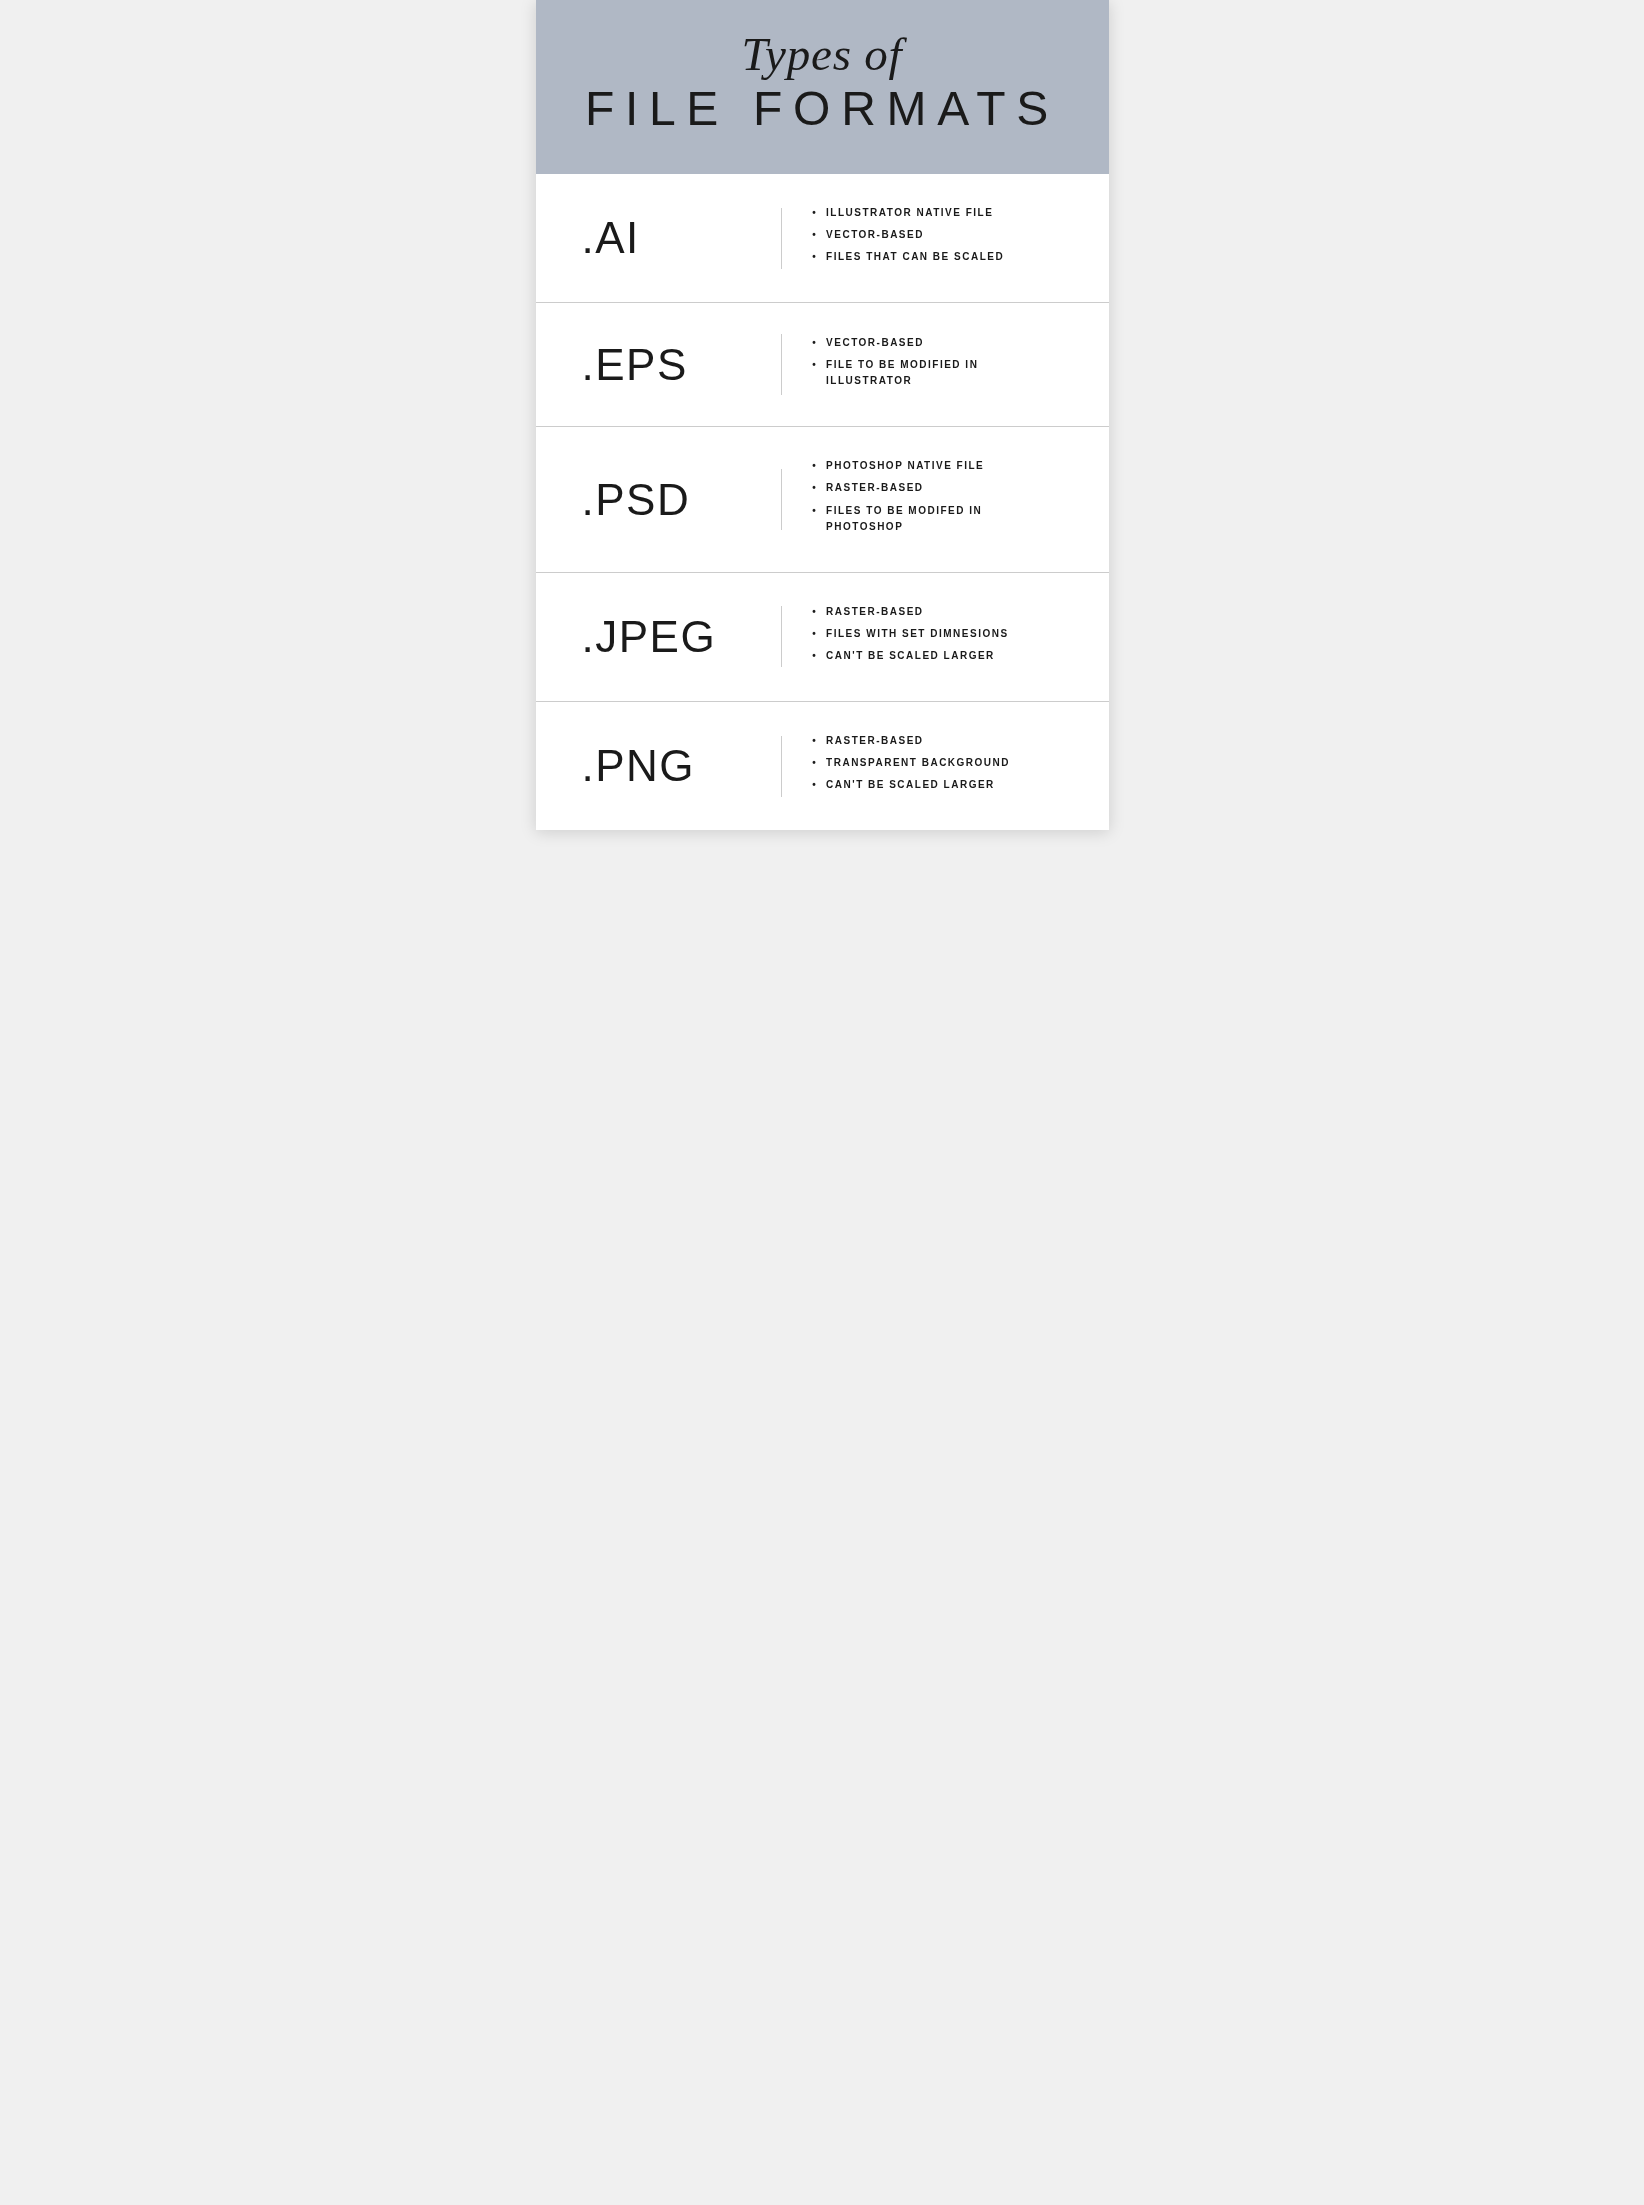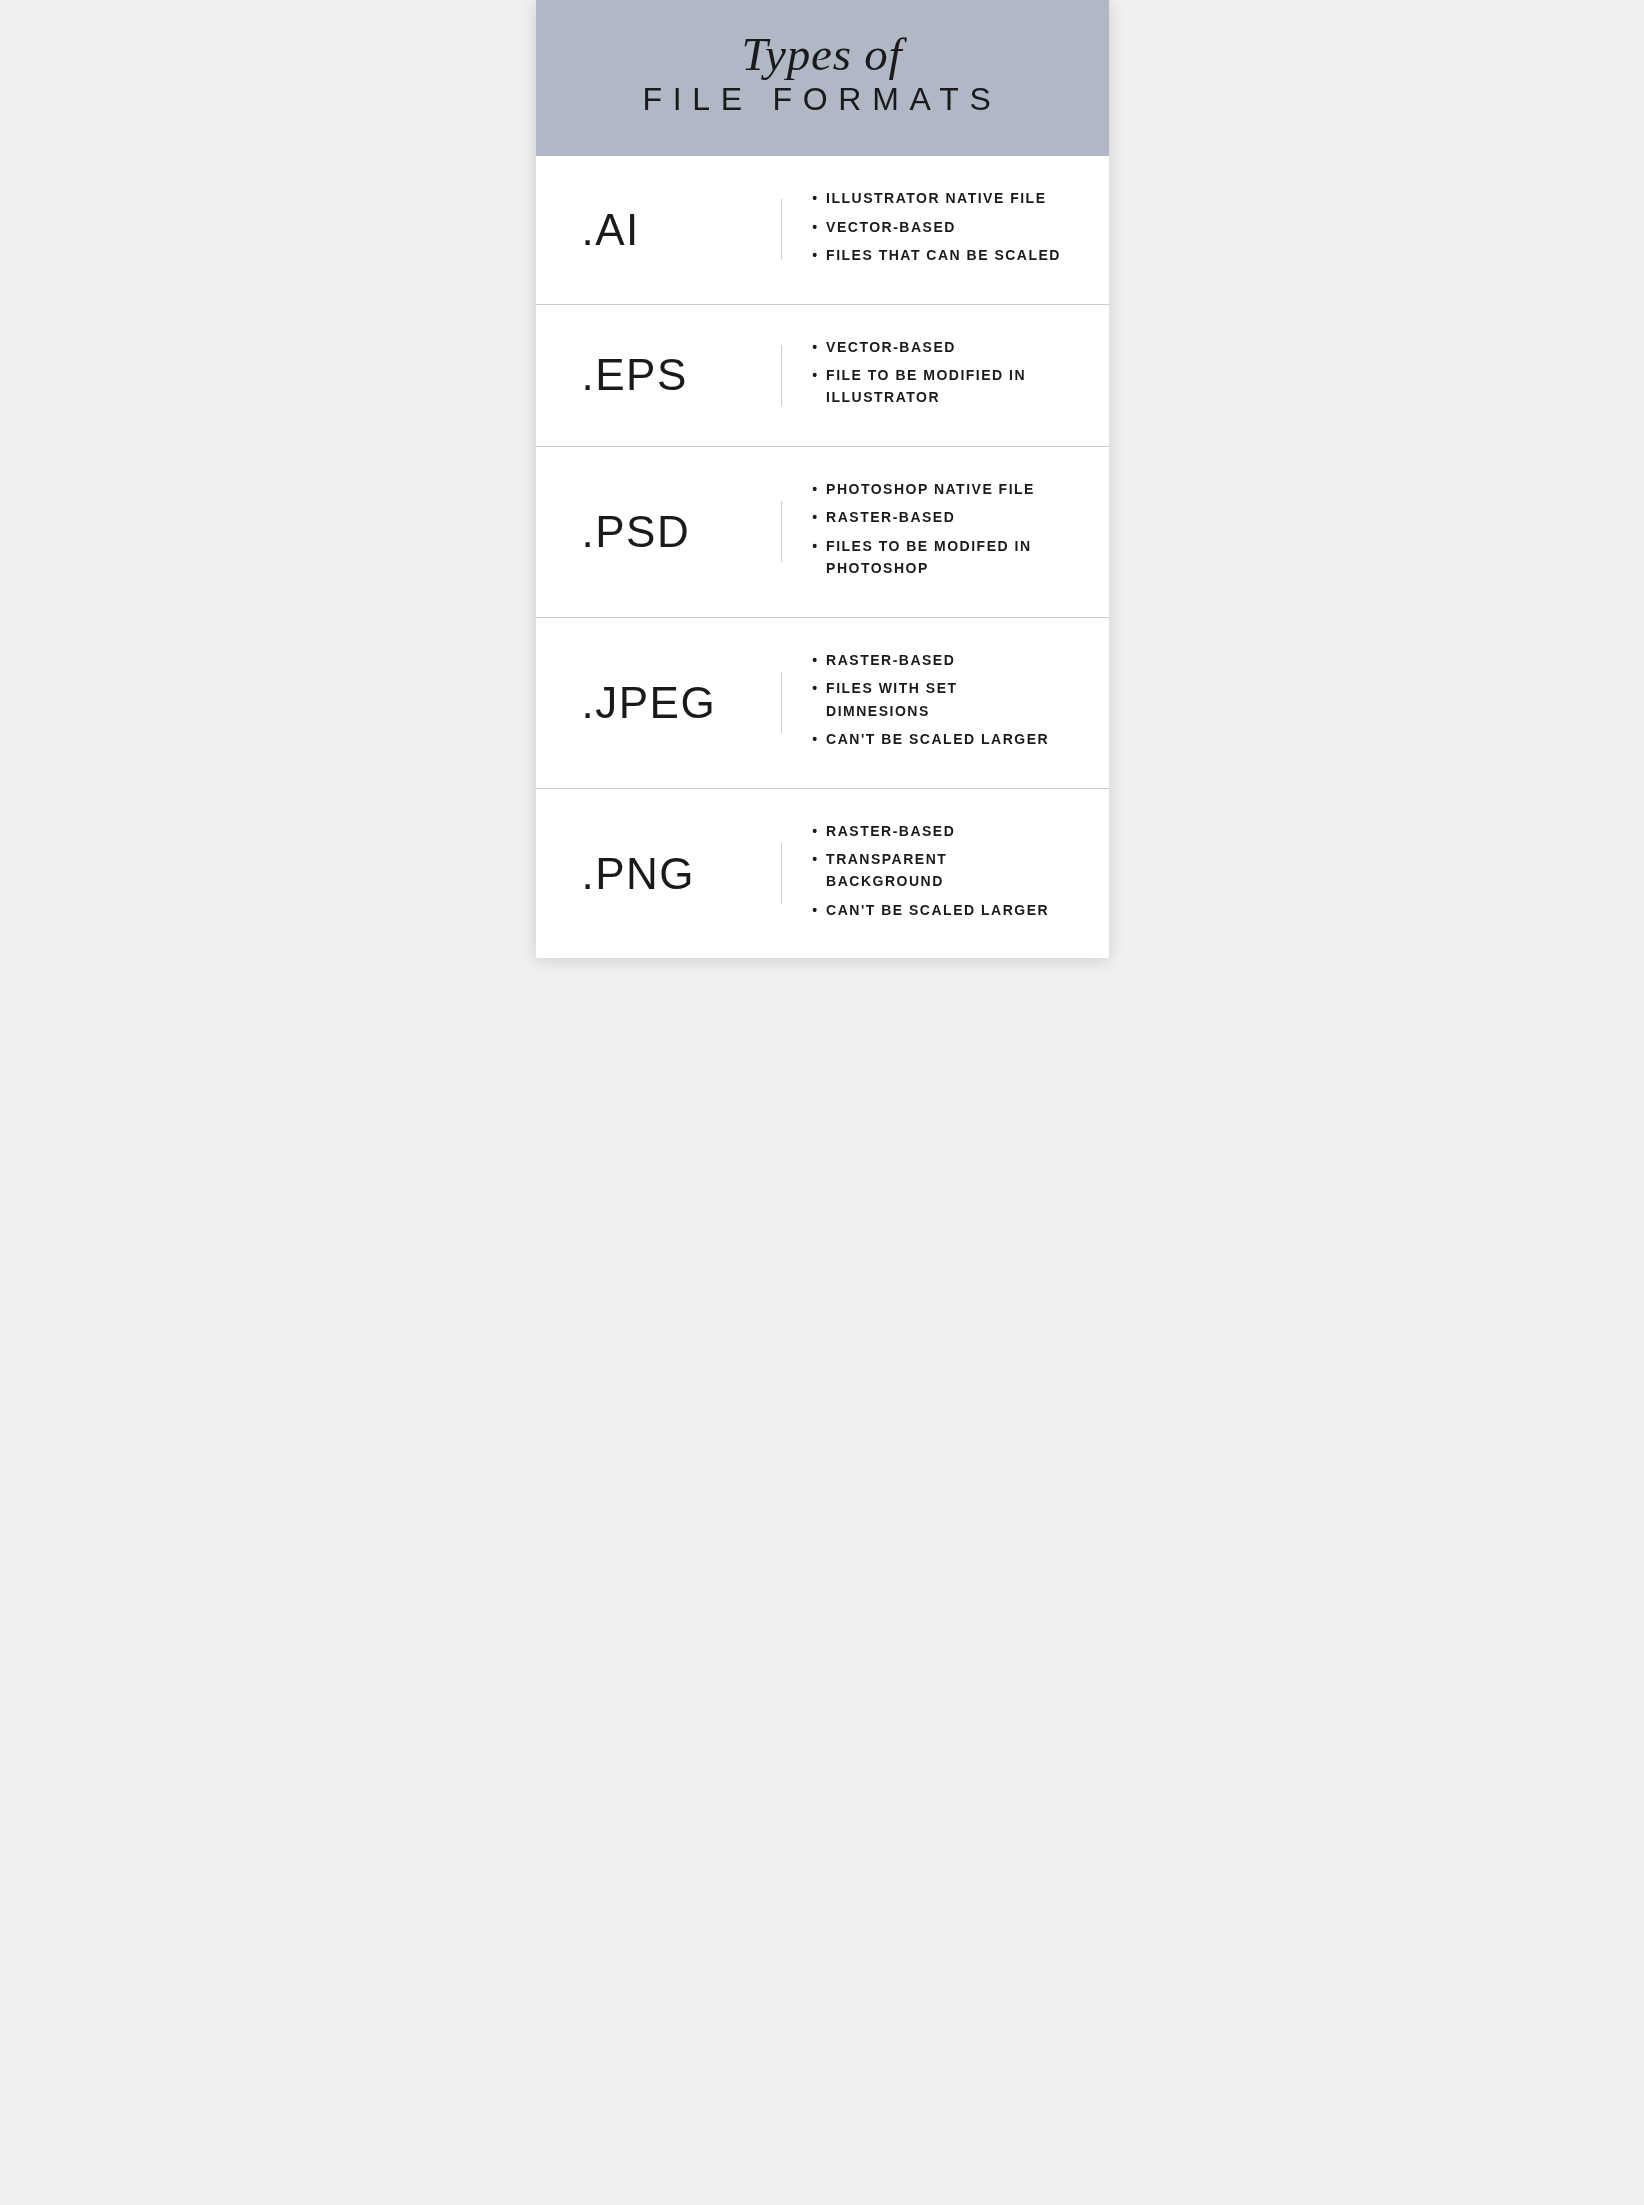--- a/index.html
+++ b/index.html
@@ -35,21 +35,21 @@
       font-size: 47px;
       font-weight: 400;
       color: #1a1a1a;
       line-height: 1;
       font-style: italic;
       letter-spacing: 0.8px;
     }
 
     .header-main {
       font-family: 'Arial', 'Helvetica Neue', sans-serif;
-      font-size: 32px;
+      font-size: 48px;
       font-weight: 300;
       color: #1a1a1a;
       letter-spacing: 10.7px;
       text-transform: uppercase;
       margin-top: 3.1px;
     }
 
     
     .content {
       background: #ffffff;
@@ -90,21 +90,21 @@
       flex: 1;
     }
 
     .format-details ul {
       list-style: none;
       padding: 0;
     }
 
     .format-details ul li {
       font-family: 'Arial', 'Helvetica Neue', sans-serif;
-      font-size: 14px;
+      font-size: 10px;
       font-weight: 700;
       letter-spacing: 1.5px;
       text-transform: uppercase;
       color: #1a1a1a;
       margin-bottom: 6.1px;
       line-height: 1.6;
       padding-left: 13.8px;
       position: relative;
     }
 

